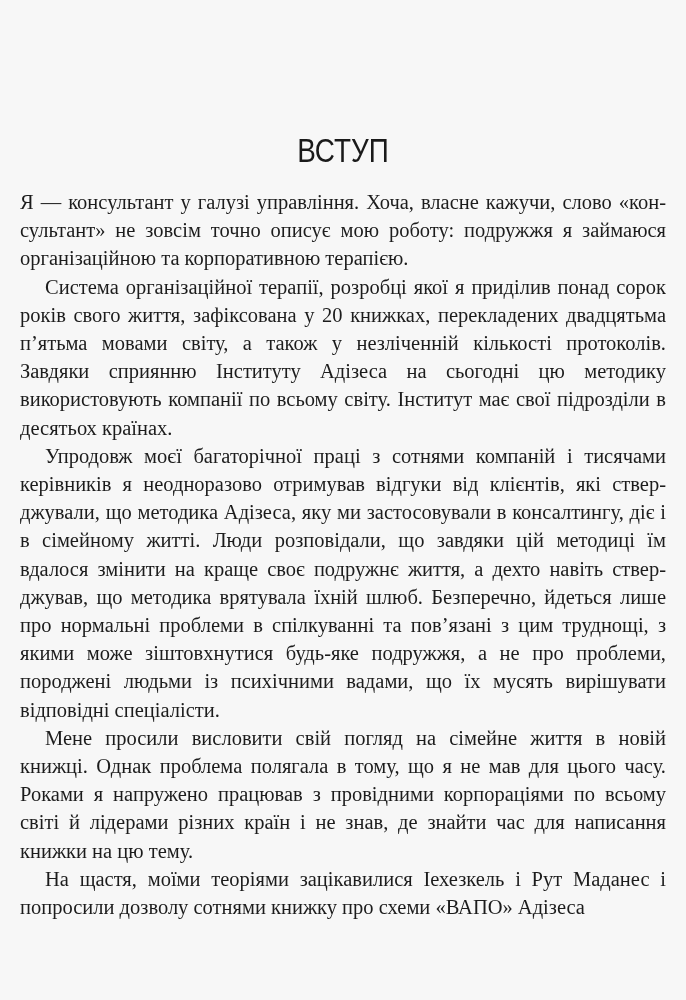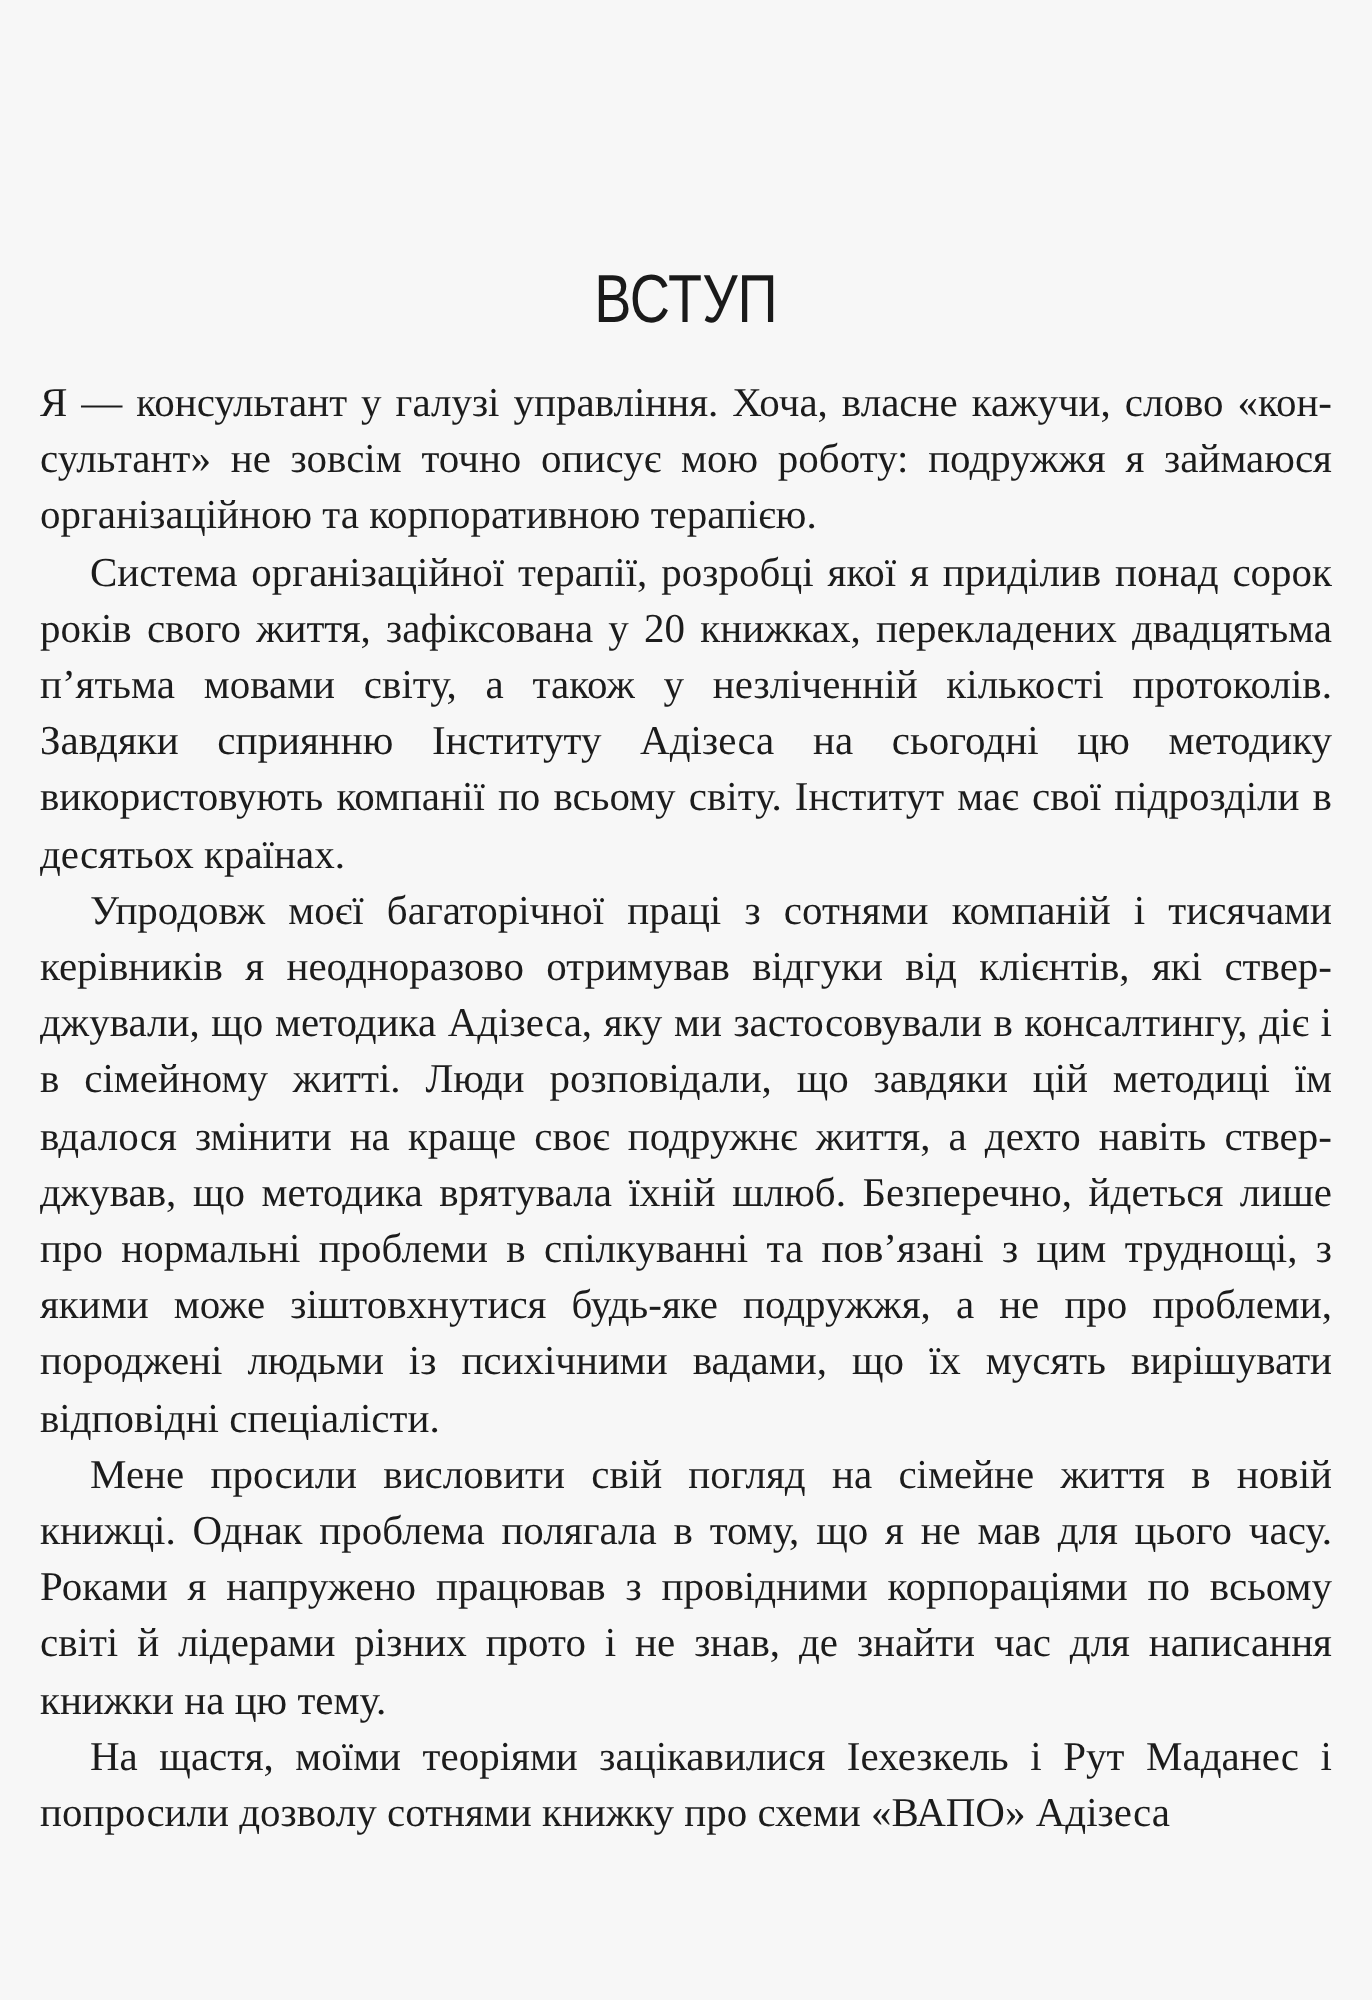--- a/index.html
+++ b/index.html
@@ -58,16 +58,16 @@
 </head>
 <body>
 
 <div class="page">
   <h1 class="chapter-title">ВСТУП</h1>
 
   <div class="body-text">
     <p class="first">Я — консультант у галузі управління. Хоча, власне кажучи, слово «кон­сультант» не зовсім точно описує мою роботу: подружжя я займаюся організаційною та корпоративною терапією.</p>
     <p>Система організаційної терапії, розробці якої я приділив понад со­рок років свого життя, зафіксована у 20 книжках, перекладених два­дцятьма п’ятьма мовами світу, а також у незліченній кількості прото­колів. Завдяки сприянню Інституту Адізеса на сьогодні цю методику використовують компанії по всьому світу. Інститут має свої підрозді­ли в десятьох країнах.</p>
     <p>Упродовж моєї багаторічної праці з сотнями компаній і тисячами керівників я неодноразово отримував відгуки від клієнтів, які ствер­джували, що методика Адізеса, яку ми застосовували в консалтингу, діє і в сімейному житті. Люди розповідали, що завдяки цій методиці їм вдалося змінити на краще своє подружнє життя, а дехто навіть ствер­джував, що методика врятувала їхній шлюб. Безперечно, йдеться лише про нормальні проблеми в спілкуванні та пов’язані з цим труднощі, з якими може зіштовхнутися будь-яке подружжя, а не про проблеми, породжені людьми із психічними вадами, що їх мусять вирішувати відповідні спеціалісти.</p>
-    <p>Мене просили висловити свій погляд на сімейне життя в новій книжці. Однак проблема полягала в тому, що я не мав для цього часу. Роками я напружено працював з провідними корпораціями по всьому світі й лідерами різних прото і не знав, де знайти час для написання книжки на цю тему.</p>
+    <p>Мене просили висловити свій погляд на сімейне життя в новій книжці. Однак проблема полягала в тому, що я не мав для цього часу. Роками я напружено працював з провідними корпораціями по всьому світі й лідерами різних країн і не знав, де знайти час для написання книжки на цю тему.</p>
     <p>На щастя, моїми теоріями зацікавилися Іехезкель і Рут Маданес і попросили дозволу сотнями книжку про схеми «ВАПО» Адізеса</p>
   </div>
 </div>
 
 </body></html>

